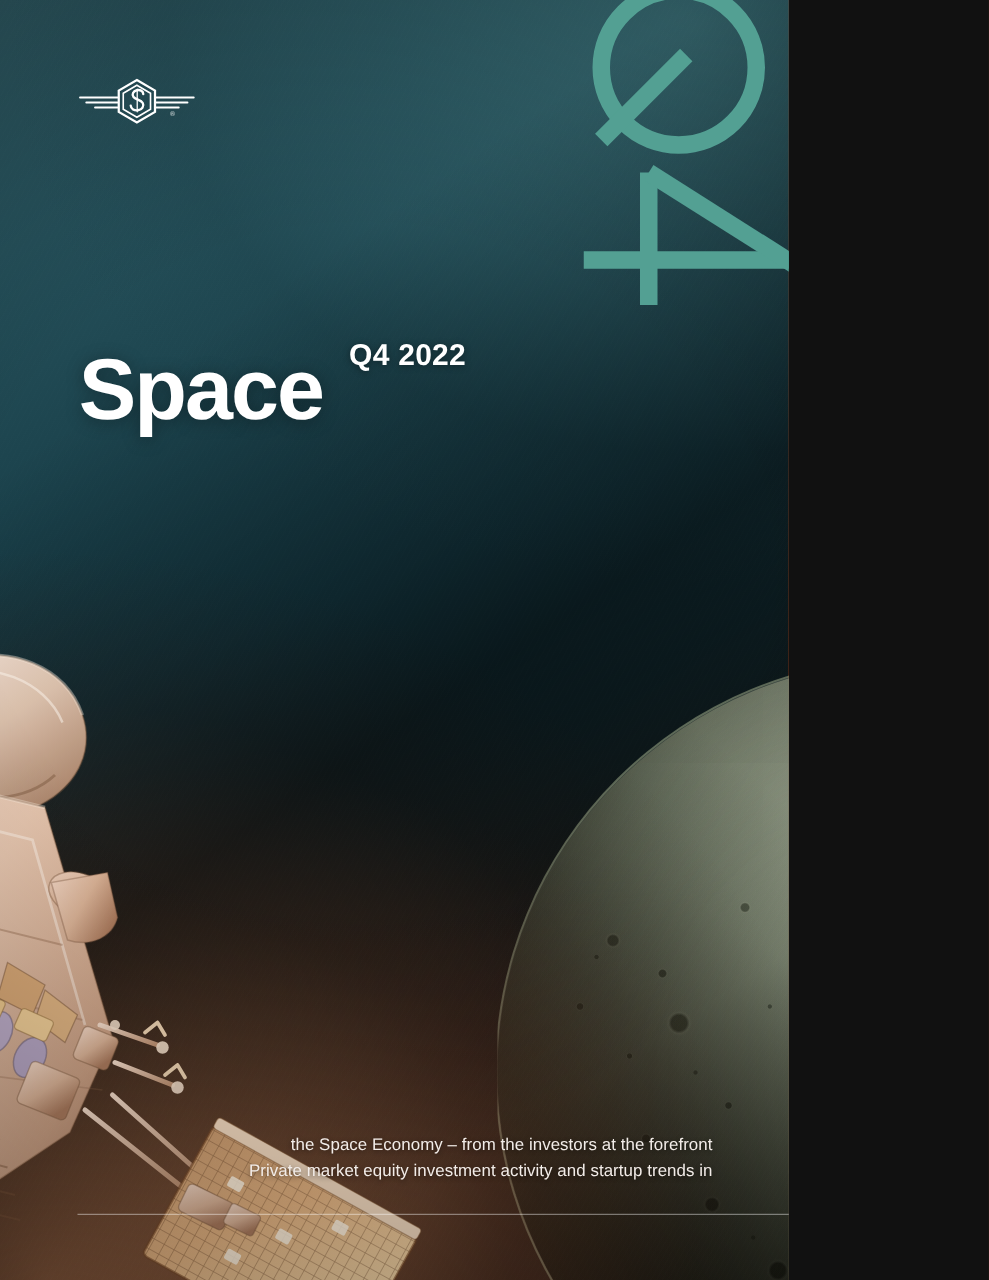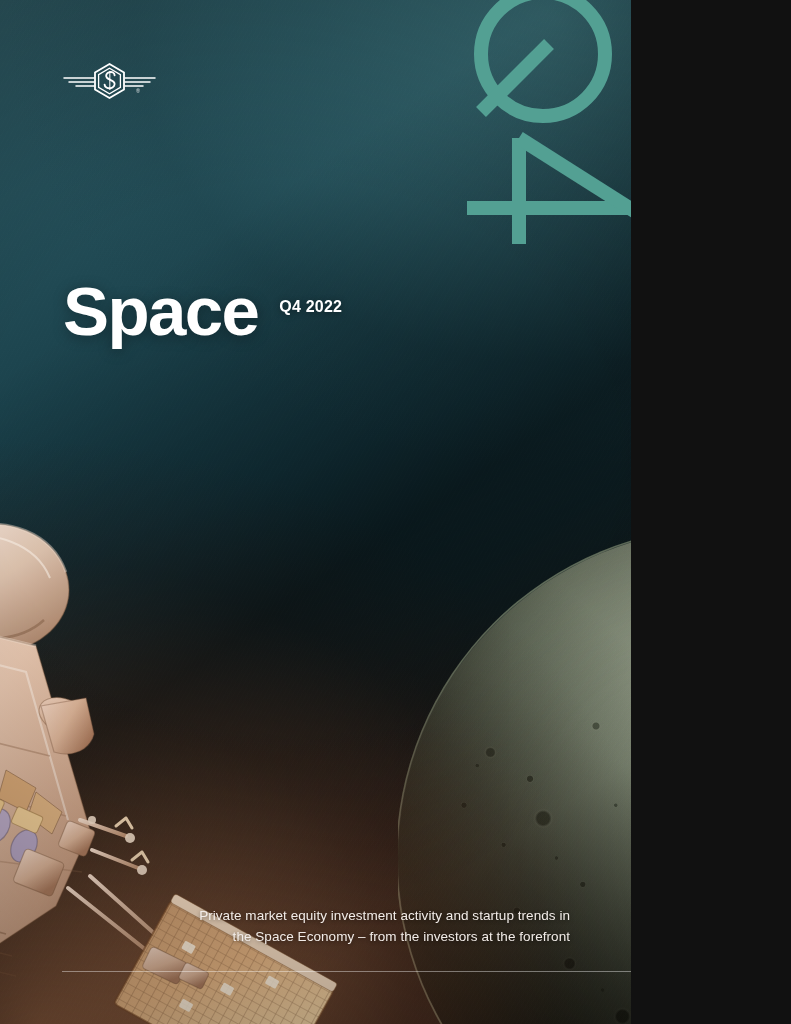--- a/index.html
+++ b/index.html
@@ -272,26 +272,26 @@
   .title-line {
     color: #ffffff;
     font-family: "Liberation Sans", sans-serif;
     font-weight: bold;
     font-size: 69px;
     line-height: 71px;
     letter-spacing: -1.6px;
     white-space: nowrap;
     text-shadow: 0 2px 14px rgba(0,0,0,.35);
   }
-  .title-row1 { display: flex; align-items: center; }
+  .title-row1 { display: flex; align-items: flex-start; }
   .title-kicker {
     color: #ffffff;
     font-family: "Liberation Sans", sans-serif;
     font-weight: bold;
-    font-size: 16px;
+    font-size: 24px;
     letter-spacing: 0.2px;
     margin-left: 21px;
     position: relative;
     top: -5px;
     text-shadow: 0 1px 6px rgba(0,0,0,.4);
   }
 
   
   .subtitle {
     position: absolute;
@@ -512,19 +512,19 @@
   </div>
 
   <div class="title-block">
     <div class="title-row1">
       <div class="title-line">Space</div>
       <div class="title-kicker">Q4 2022</div>
     </div>
   </div>
 
   <div class="subtitle">
+    <span class="subtitle-line">the Space Economy – from the investors at the forefront</span>
     <span class="subtitle-line">Private market equity investment activity and startup trends in</span>
-    <span class="subtitle-line">the Space Economy – from the investors at the forefront</span>
   </div>
 
   <div class="rule"></div>
 
 </div>
 
 </body></html>

